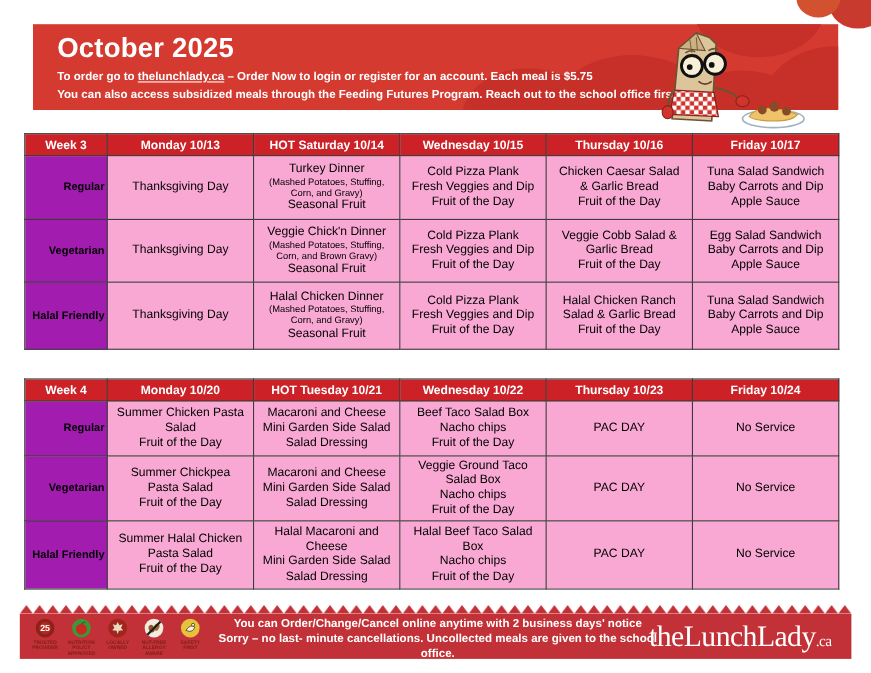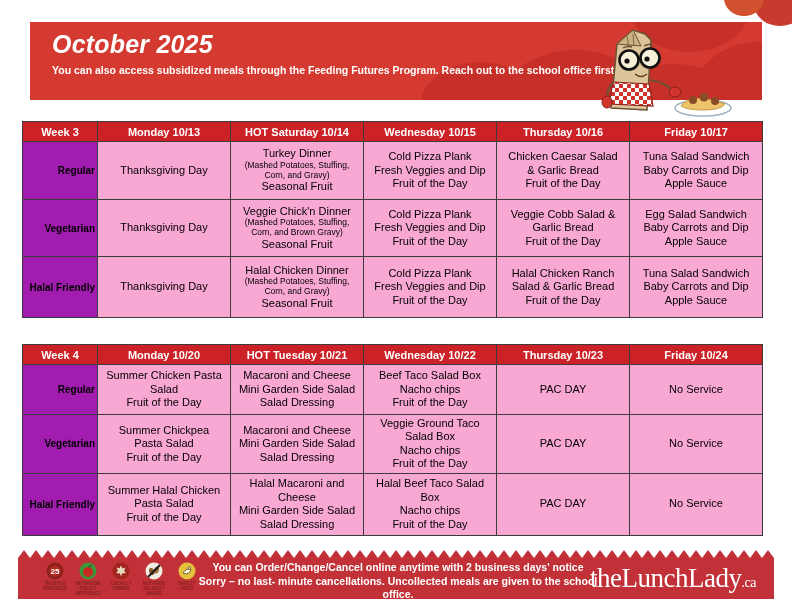--- a/index.html
+++ b/index.html
@@ -17,21 +17,21 @@
     position:absolute;left:30px;top:22px;width:732px;height:78px;
     background:#d53a31;overflow:hidden;
   }
   .scallop{position:absolute;border-radius:50%;background:#c73028;}
   .sc1{width:120px;height:90px;left:390px;top:40px;}
   .sc2{width:150px;height:110px;left:470px;top:28px;}
   .sc3{width:130px;height:100px;left:580px;top:42px;}
   .sc4{width:140px;height:120px;left:660px;top:20px;}
   .sc5{width:120px;height:90px;left:600px;top:-60px;}
   .header-inner{position:relative;z-index:2;padding:6px 0 0 22px;color:#fff;}
-  .header-title{font-size:25px;font-weight:bold;letter-spacing:0.2px;margin:2px 0 4px 0;font-style:italic;}
+  .header-title{font-size:25px;font-weight:bold;letter-spacing:0.2px;margin:2px 0 4px 0;}
   .header-line{font-size:10.5px;font-weight:bold;line-height:1.5;}
   .header-line a{color:#fff;}
   
   .mascot{position:absolute;left:583px;top:24px;z-index:3;}
 
   
   .week-table{position:absolute;left:22px;width:740px;}
   .wt0{top:121px;}
   .wt1{top:323px;margin-top:21px;}
   table{border-collapse:collapse;table-layout:fixed;width:740px;}
@@ -54,21 +54,21 @@
   td .line.small{font-size:8.5px;line-height:1.15;}
   .wt0 tr.r0{height:58px;} .wt0 tr.r1{height:57px;} .wt0 tr.r2{height:61px;}
   .wt1 tr.r0{height:50px;} .wt1 tr.r1{height:55px;} .wt1 tr.r2{height:62px;}
 
   
   .footer{position:absolute;left:18px;top:550px;width:756px;height:50px;}
   .footer-zigzag{display:block;}
   .footer-red{
     position:relative;background:#c23137;height:41px;width:756px;color:#fff;
   }
-  .badges{position:absolute;left:24px;top:4px;display:flex;gap:7px;}
+  .badges{position:absolute;left:10px;top:4px;display:flex;gap:7px;}
   .badge{width:26px;text-align:center;}
   .badge-circle{width:18px;height:18px;margin:0 auto;display:block;}
   .badge-label{
     font-size:4.5px;line-height:1.15;font-weight:bold;color:#801f1a;
     margin-top:1px;letter-spacing:0;
   }
   .footer-center{
     position:absolute;left:165px;top:3px;width:430px;text-align:center;
     font-size:10.5px;font-weight:bold;line-height:1.3;
   }
@@ -88,20 +88,21 @@
 <div class="corner-blob blob2"></div>
 
 <div class="header-box">
   <div class="scallop sc1"></div>
   <div class="scallop sc2"></div>
   <div class="scallop sc3"></div>
   <div class="scallop sc4"></div>
   <div class="scallop sc5"></div>
   <div class="header-inner">
     <div class="header-title">October 2025</div>
+    <div class="header-line"><span>To order go to </span><a href="#">thelunchlady.ca</a><span> – Order Now to login or register for an account.   Each meal is $5.75</span></div>
     <div class="header-line">You can also access subsidized meals through the Feeding Futures Program. Reach out to the school office first.</div>
   </div>
 </div>
 
 <svg class="mascot" width="152" height="96" viewBox="0 0 152 96">
   <defs>
     <pattern id="gingham" width="8" height="8" patternUnits="userSpaceOnUse">
       <rect width="8" height="8" fill="#ffffff"></rect>
       <rect width="4" height="4" fill="#cf342c"></rect>
       <rect x="4" y="4" width="4" height="4" fill="#cf342c"></rect>

